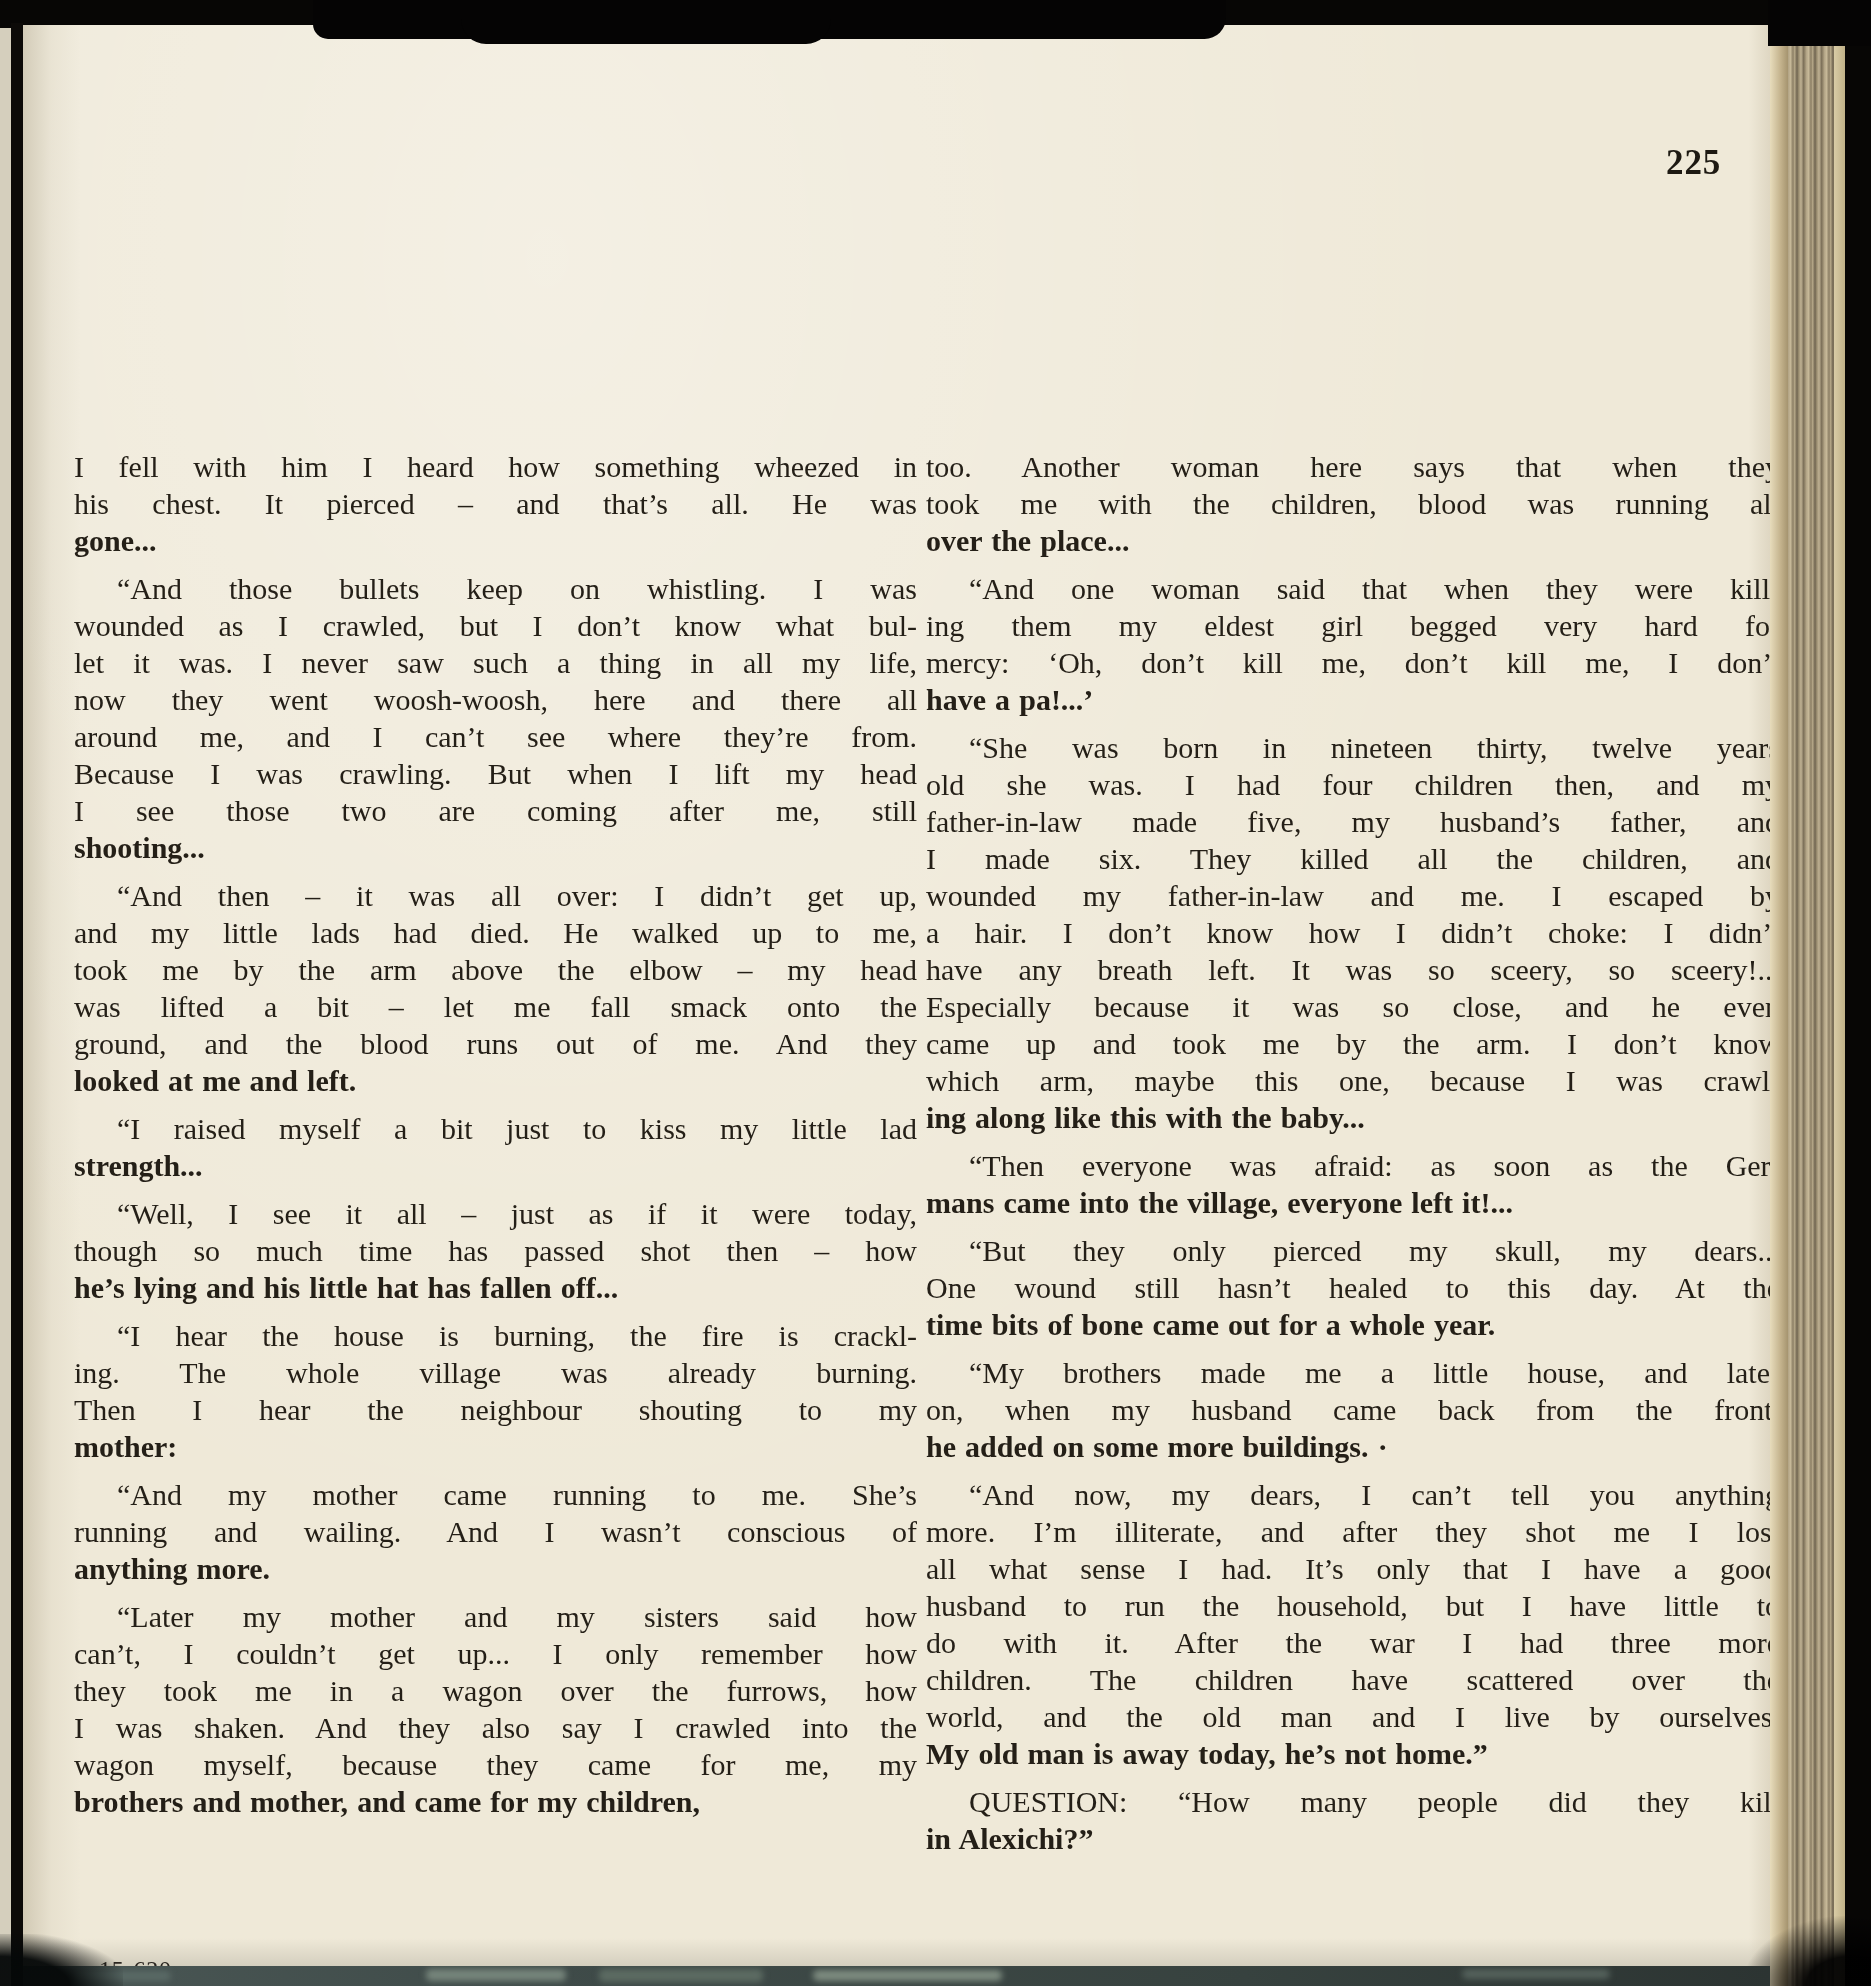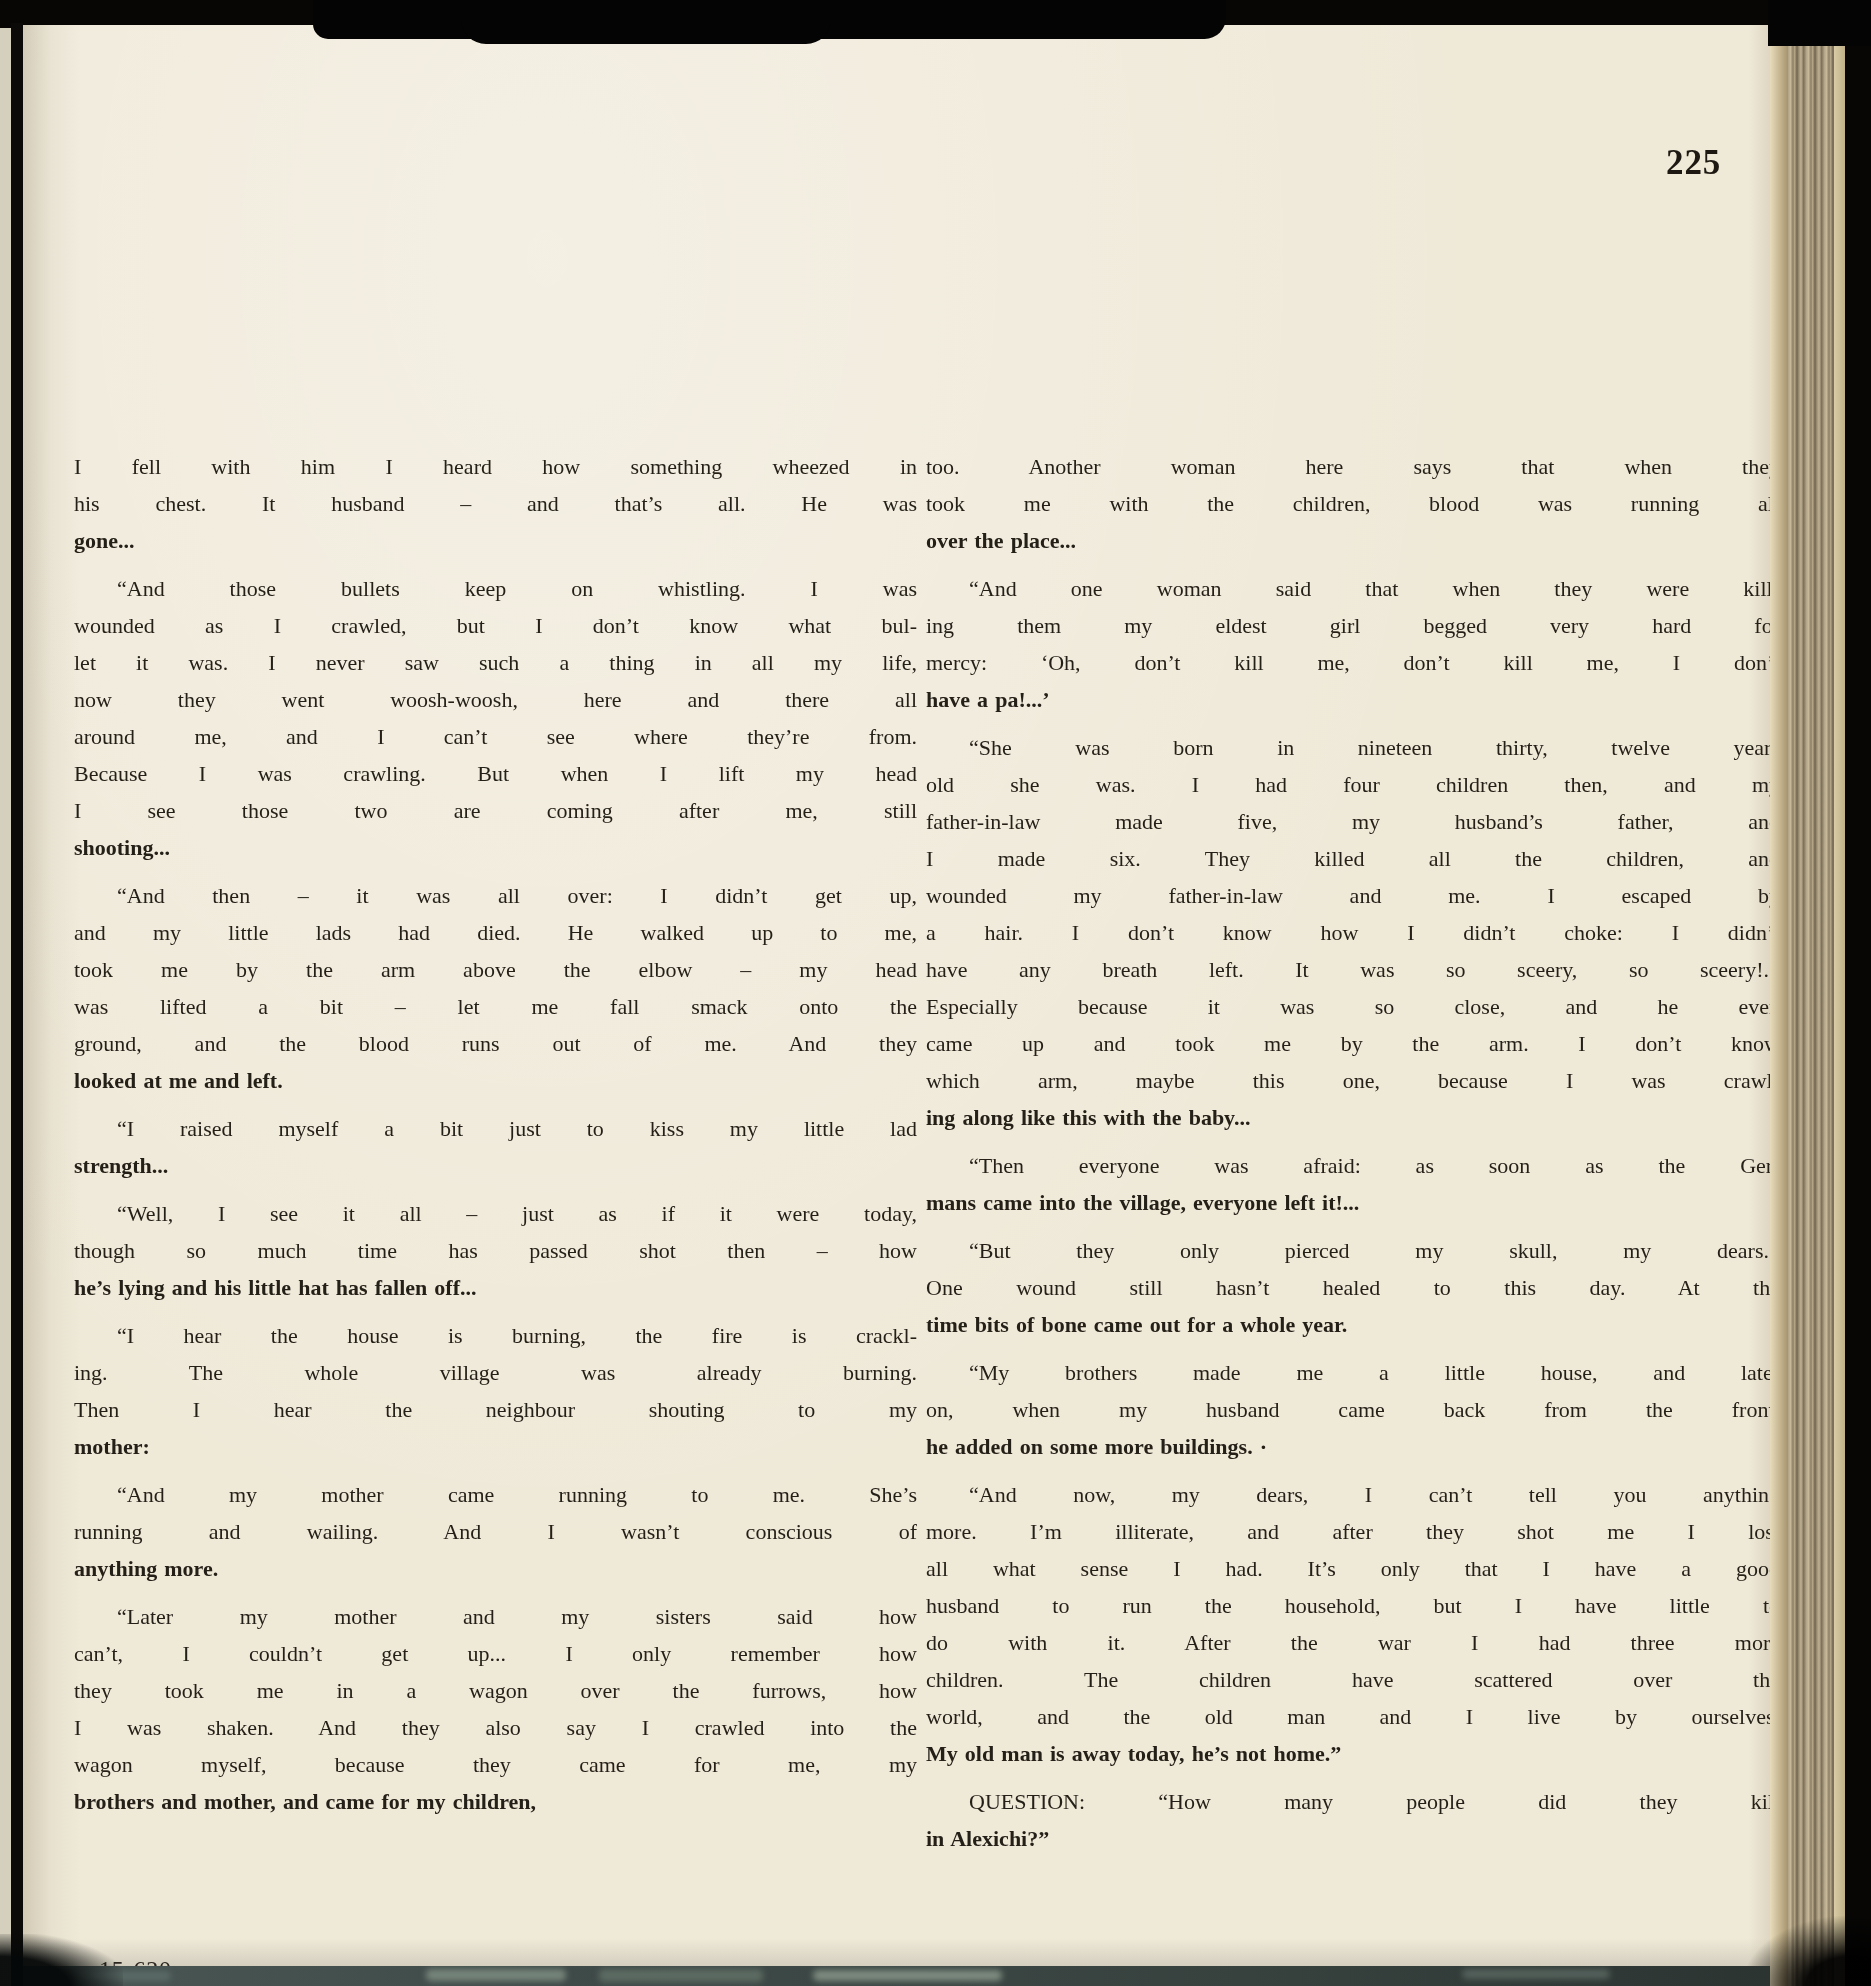--- a/index.html
+++ b/index.html
@@ -79,21 +79,21 @@
     background:radial-gradient(ellipse at 0% 100%, rgba(5,8,8,.96) 40%, rgba(5,8,8,0) 75%);
   }
 
   
   .page-number{
     position:absolute;left:1624px;top:118px;width:74px;
     font-size:35px;font-weight:700;color:#1d1912;letter-spacing:0.8px;text-align:right;
   }
   .col{
     position:absolute;top:423px;height:1418px;
-    font-size:22px;line-height:37px;color:var(--ink);
+    font-size:30px;line-height:37px;color:var(--ink);
     word-spacing:1.6px;overflow:hidden;
   }
   .col-left{left:51px;width:843px;}
   .col-right{left:903px;width:854px;}
   .para{margin:0;}
   .ln{white-space:nowrap;text-align:justify;text-align-last:justify;}
   .ln.last{text-align-last:left;font-weight:bold;}
   .ln.ind{text-indent:43px;margin-top:11px;}
   .footer-sig{
     position:absolute;left:76px;top:1931px;
@@ -104,21 +104,21 @@
 <body>
 
 <div class="scan">
 
   <div class="page">
     <div class="page-number">225</div>
 
     <div class="col col-left">
         <div class="para">
           <div class="ln">I fell with him I heard how something wheezed in</div>
-          <div class="ln">his chest. It husband – and that’s all. He was</div>
+          <div class="ln">his chest. It pierced – and that’s all. He was</div>
           <div class="ln last">gone...</div>
         </div>
         <div class="para">
           <div class="ln ind">“And those bullets keep on whistling. I was</div>
           <div class="ln">wounded as I crawled, but I don’t know what bul-</div>
           <div class="ln">let it was. I never saw such a thing in all my life,</div>
           <div class="ln">now they went woosh-woosh, here and there all</div>
           <div class="ln">around me, and I can’t see where they’re from.</div>
           <div class="ln">Because I was crawling. But when I lift my head</div>
           <div class="ln">I see those two are coming after me, still</div>

